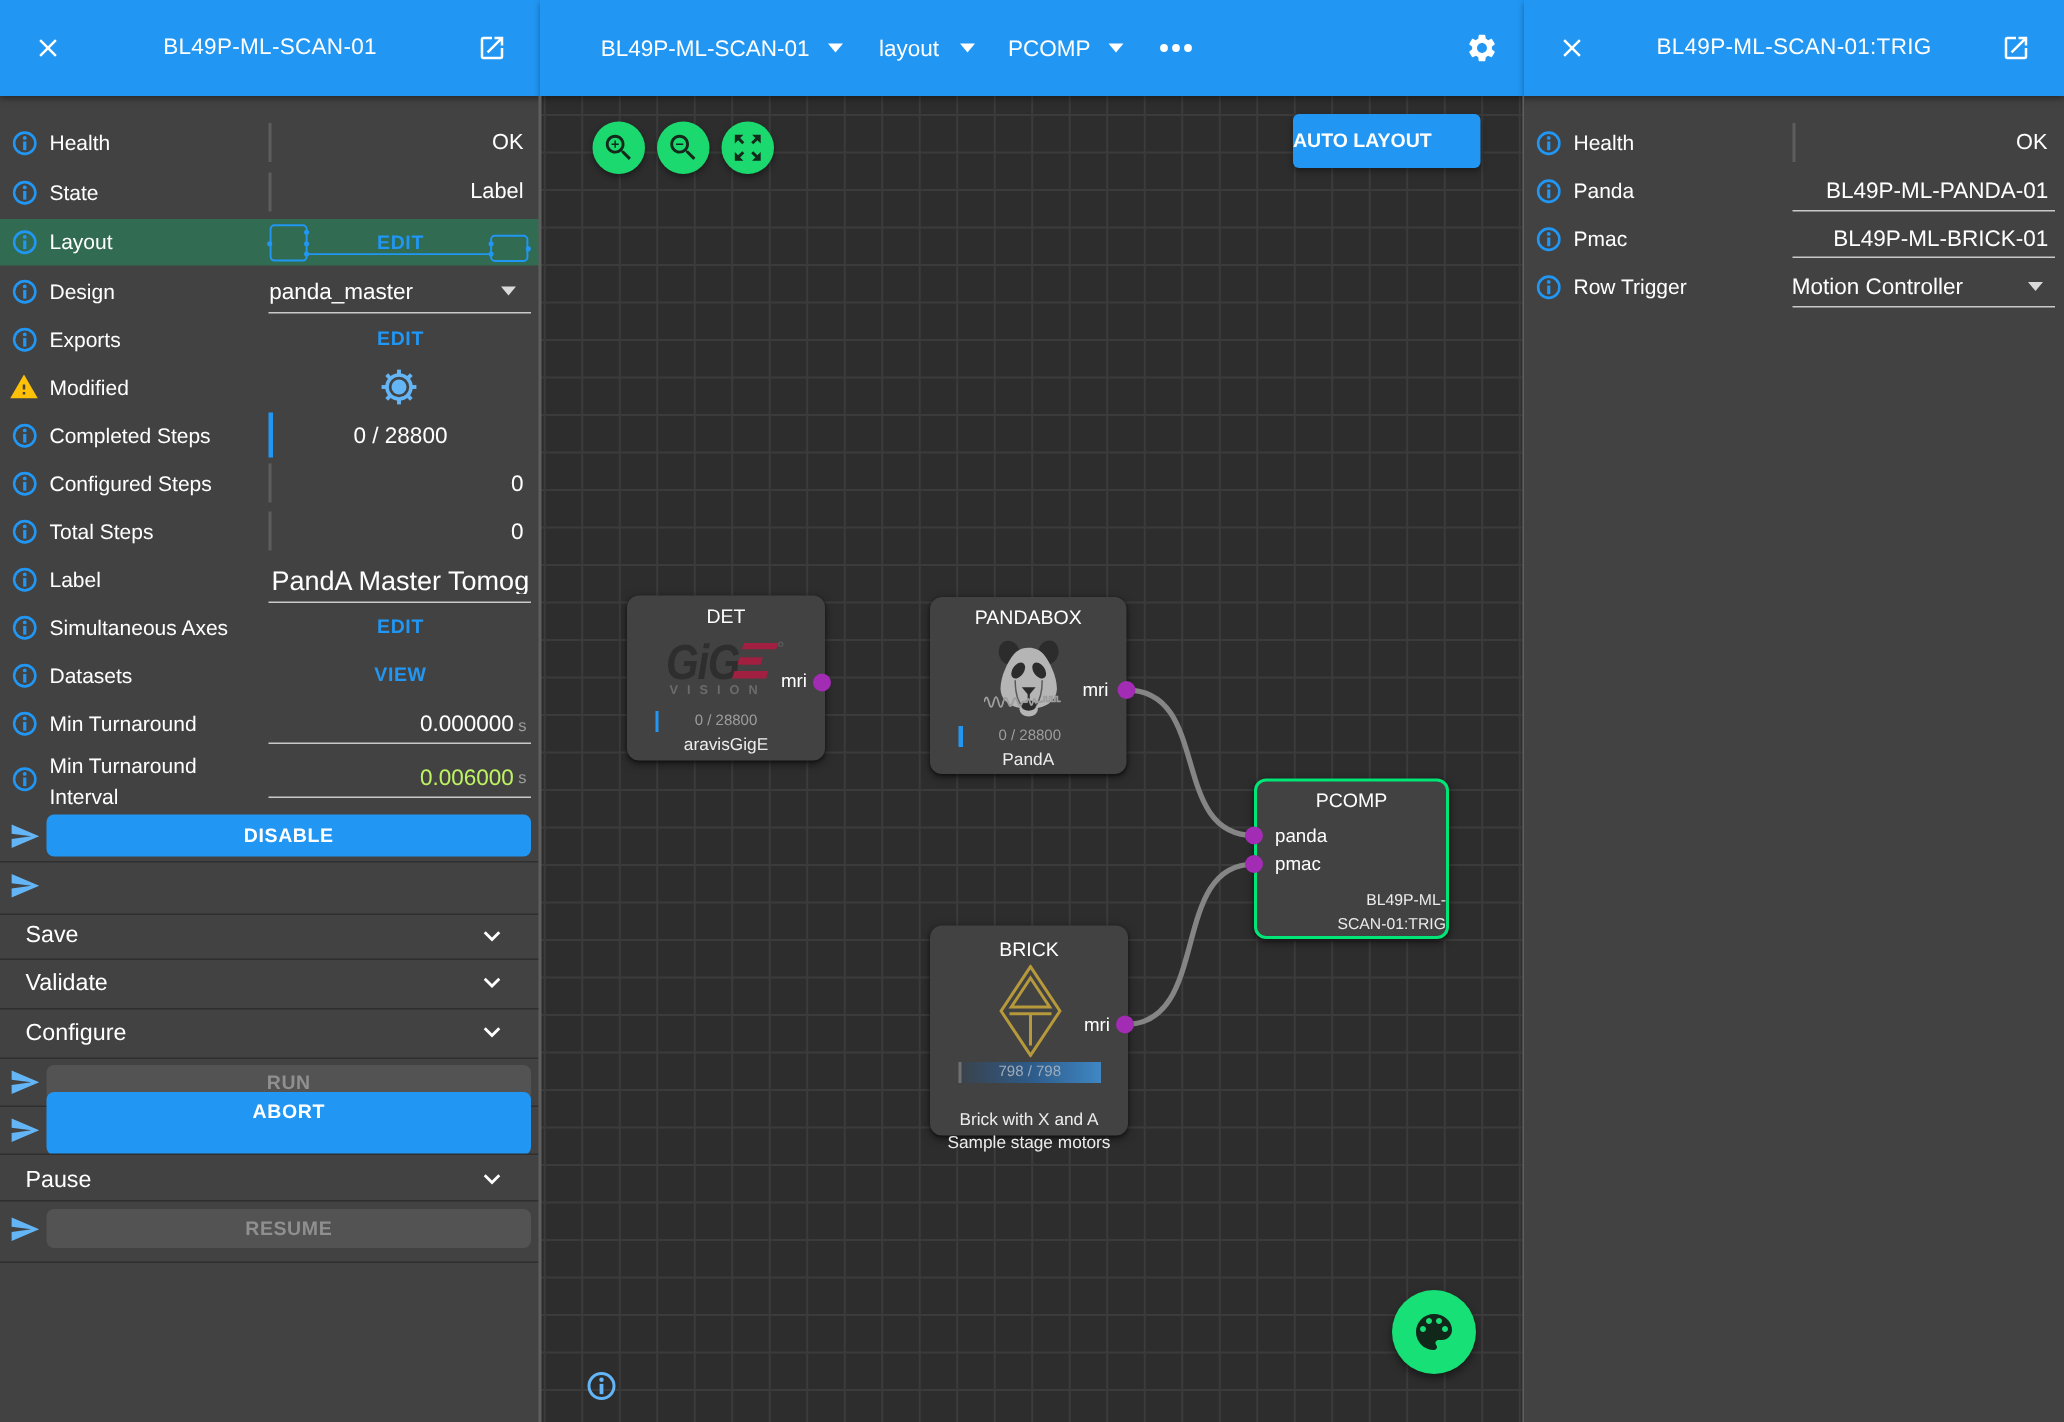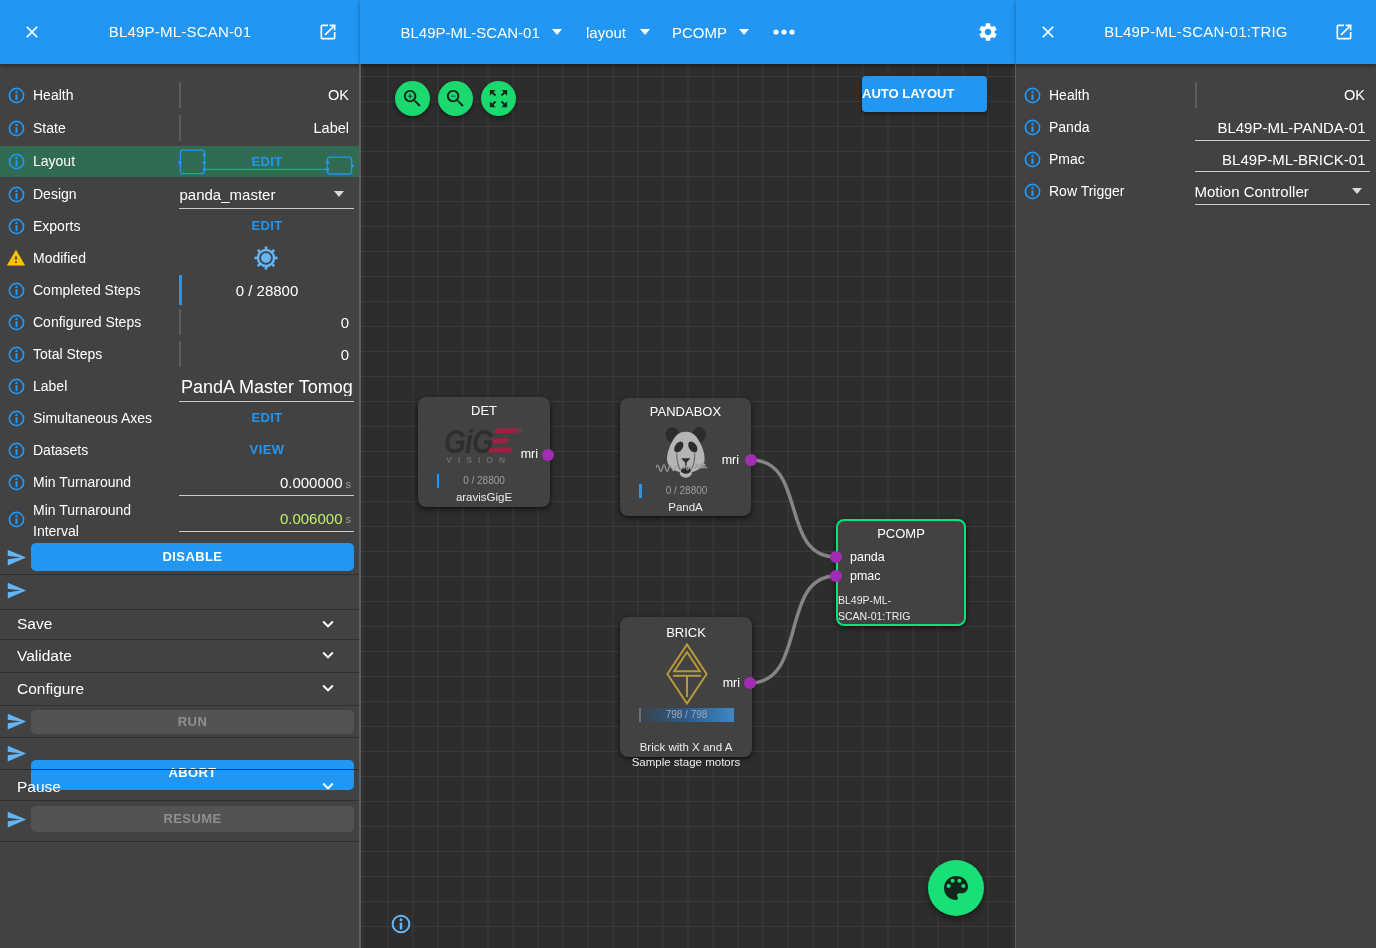--- a/index.html
+++ b/index.html
@@ -182,21 +182,21 @@
     </svg>
 <div class="div" style="top:704.5px"></div>
 <svg class="isvg" width="21" height="21" viewBox="0 0 24 24" style="left:6px;top:711px">
       <use href="#sn"></use>
     </svg>
     <div class="btn off" style="top:710px;height:24px;line-height:24px">RUN</div>
 <div class="div" style="top:736.5px"></div>
 <svg class="isvg" width="21" height="21" viewBox="0 0 24 24" style="left:6px;top:743px">
       <use href="#sn"></use>
     </svg>
-    <div class="btn on" style="top:760px;height:30px;line-height:26px">ABORT</div>
+    <div class="btn on" style="top:728px;height:42px;line-height:26px">ABORT</div>
 <div class="div" style="top:769px"></div>
 <div class="acc" style="top:776.5px">Pause</div>
     <svg class="isvg" width="22" height="22" viewBox="0 0 24 24" style="left:317px;top:775px">
       <use href="#ch"></use>
     </svg>
 <div class="div" style="top:799.5px"></div>
 <svg class="isvg" width="21" height="21" viewBox="0 0 24 24" style="left:6px;top:808.5px">
       <use href="#sn"></use>
     </svg>
     <div class="btn off" style="top:806px;height:26px;line-height:26px">RESUME</div>
@@ -295,21 +295,21 @@
  <div class="plbl" style="right:12px;top:58px">mri</div>
  <div class="pbar" style="left:19px;top:91px;width:95px;background:linear-gradient(90deg,#3b424a 0%,#2d5a88 50%,#3f87c4 100%);color:#9fabb8"><span style="position:absolute;left:0;top:0;width:2px;height:14px;background:#707070"></span>798 / 798</div>
  <div class="nname" style="top:123px">Brick with X and A<br>Sample stage motors</div>
 </div>
 <div class="port" style="left:384px;top:613px"></div>
 
 <div class="node" style="left:476px;top:455px;width:130px;height:107px;border:2px solid #00e676">
  <div class="ntitle" style="top:4px">PCOMP</div>
  <div class="plbl" style="left:12px;top:27.5px">panda</div>
  <div class="plbl" style="left:12px;top:46.5px">pmac</div>
- <div class="abs" style="top:71px;width:100%;text-align:left;font-size:10.5px;color:#ececec;line-height:16px">BL49P-ML-<br>SCAN-01:TRIG</div>
+ <div class="abs" style="top:71px;width:100%;text-align:right;font-size:10.5px;color:#ececec;line-height:16px">BL49P-ML-<br>SCAN-01:TRIG</div>
 </div>
 <div class="port" style="left:470px;top:487px"></div>
 <div class="port" style="left:470px;top:506px"></div>
 <svg class="isvg" width="20" height="20" viewBox="0 0 24 24" style="left:31px;top:849.5px;z-index:5">
       <g>
         <circle cx="12" cy="12" r="10" fill="none" stroke="#64b5f6" stroke-width="2.4"></circle>
         <circle cx="12" cy="7" r="1.8" fill="#64b5f6"></circle>
         <rect x="10.5" y="10.3" width="3" height="8.2" fill="#64b5f6"></rect>
       </g>
     </svg>

